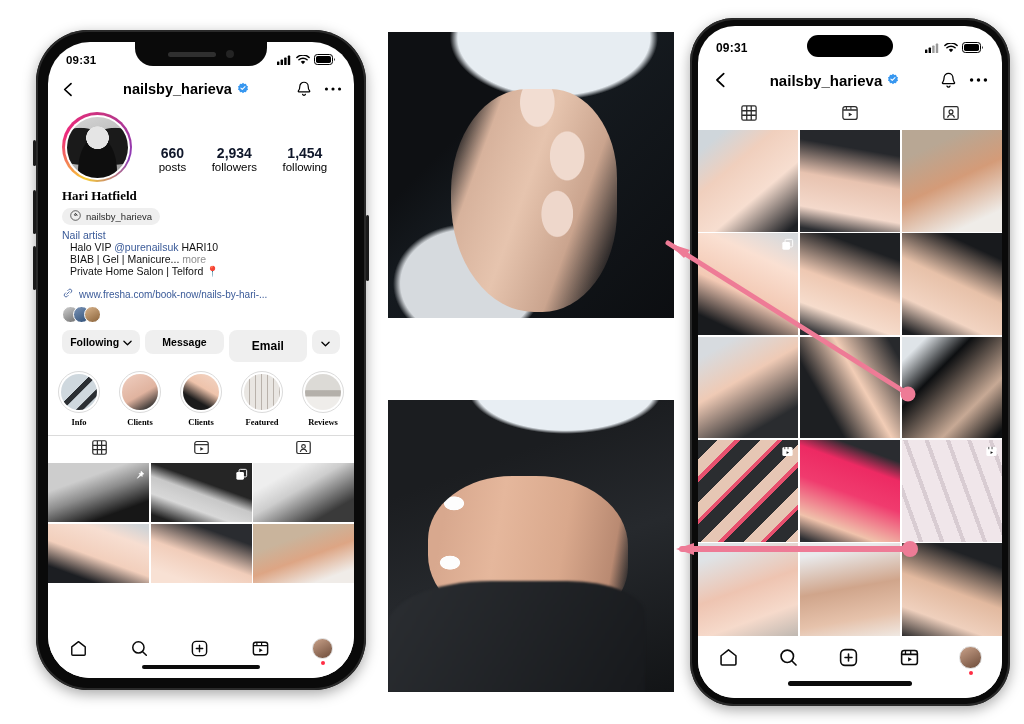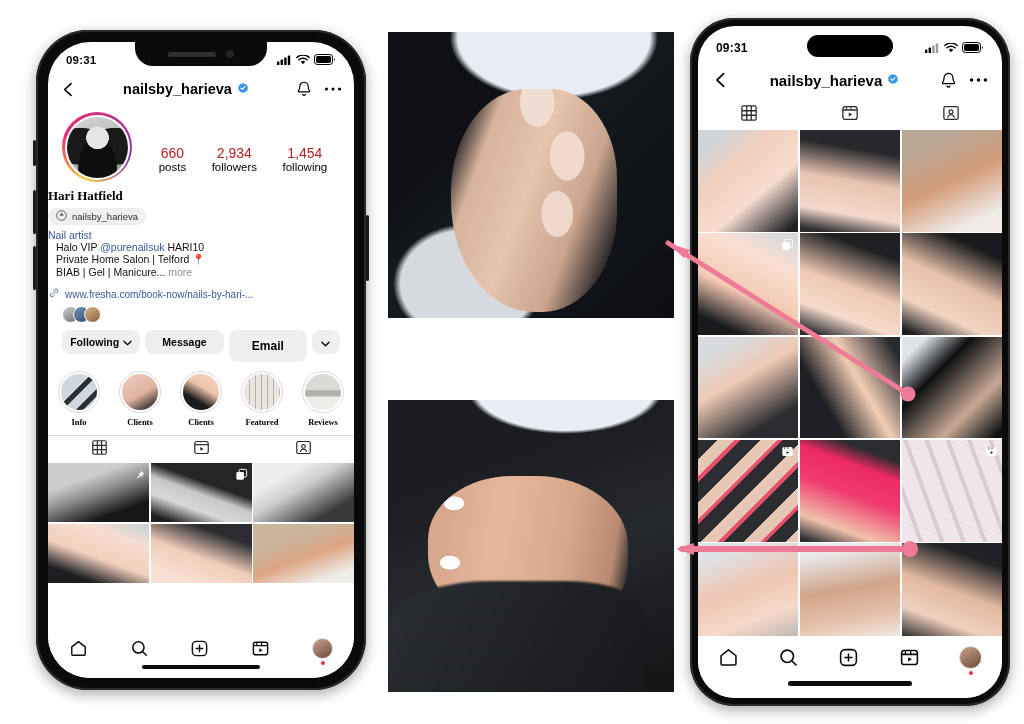--- a/index.html
+++ b/index.html
@@ -72,24 +72,24 @@
     border-radius:50%;
     background:
       radial-gradient(circle at 50% 34%, #e8e4e0 0 22%, rgba(232,228,224,0) 23%),
       radial-gradient(ellipse at 50% 88%, #0e0e0e 0 44%, rgba(0,0,0,0) 46%),
       radial-gradient(ellipse at 22% 48%, #1a1a1a 0 40%, rgba(0,0,0,0) 42%),
       radial-gradient(ellipse at 79% 48%, #1a1a1a 0 40%, rgba(0,0,0,0) 42%),
       linear-gradient(160deg,#d9d6d2,#b9b5b1 55%,#8e8a86);
     filter: grayscale(1);
   }
   .stats { display:flex; flex:1; justify-content:space-around; text-align:center; }
-  .stat-num { font-weight:400; color:#b91c1c;margin-top:24px; }
+  .stat-num { font-weight:700; color:#0f172a;margin-top:24px; }
   .stat-lbl { color:#000; }
 
-  .bio { padding: 4px 14px 0 0; }
+  .bio { padding: 4px 14px 0 14px; }
   .fullname { font-family:"Liberation Serif", serif; font-weight:700; color:#000; }
   .threads-chip {
     display:inline-flex; align-items:center; gap:5px;
     background:#efefef; border-radius:12px;
     color:#2b2b2b;
   }
   .bio-line { color:#111;margin-left:8px; }
   .bio-link { color:#3a5a98; }
   .bio-more { color:#8e8e8e; }
   .weblink { display:flex; align-items:center; gap:5px; color:#3a5a98; }
@@ -242,24 +242,24 @@
                 <circle cx="12" cy="12" r="10.5" stroke="#000" stroke-width="1.3" fill="none"></circle>
                 <path d="M15.6 12.2c-.3-3-2.1-4-4-3.8-1.5.2-2.4 1.3-2.2 2.4.3 1.5 2.6 1.6 3.8.7 1-.8.8-3.2-1.6-3.9" stroke="#000" stroke-width="1.3" fill="none" stroke-linecap="round"></path>
               </svg>
           </span>
           <span>nailsby_harieva</span>
         </div>
         <div class="bio-link" style="font-size:10.5px; margin-top:4px;">Nail artist</div>
         <div class="bio-line" style="font-size:10.5px;">
           <span>Halo VIP </span><span class="bio-link">@purenailsuk</span><span> HARI10</span>
         </div>
-        <div class="bio-line" style="font-size:10.5px;">Private Home Salon | Telford 📍</div>
         <div class="bio-line" style="font-size:10.5px;">
           <span>BIAB | Gel | Manicure...</span><span class="bio-more"> more</span>
         </div>
+        <div class="bio-line" style="font-size:10.5px;">Private Home Salon | Telford 📍</div>
         <div class="weblink" style="font-size:10px; margin-top:9px;">
           <span>
             <svg width="12" height="12" viewBox="0 0 24 24">
                 <path d="M9.5 14.5 14.5 9.5" stroke="#3a5a98" stroke-width="1.7" stroke-linecap="round"></path>
                 <path d="M11.5 7.2 13.4 5.3a3.6 3.6 0 0 1 5.1 5.1l-1.9 1.9" stroke="#3a5a98" stroke-width="1.7" fill="none" stroke-linecap="round"></path>
                 <path d="M12.5 16.8 10.6 18.7a3.6 3.6 0 0 1-5.1-5.1l1.9-1.9" stroke="#3a5a98" stroke-width="1.7" fill="none" stroke-linecap="round"></path>
               </svg>
           </span>
           <span>www.fresha.com/book-now/nails-by-hari-...</span>
         </div>

